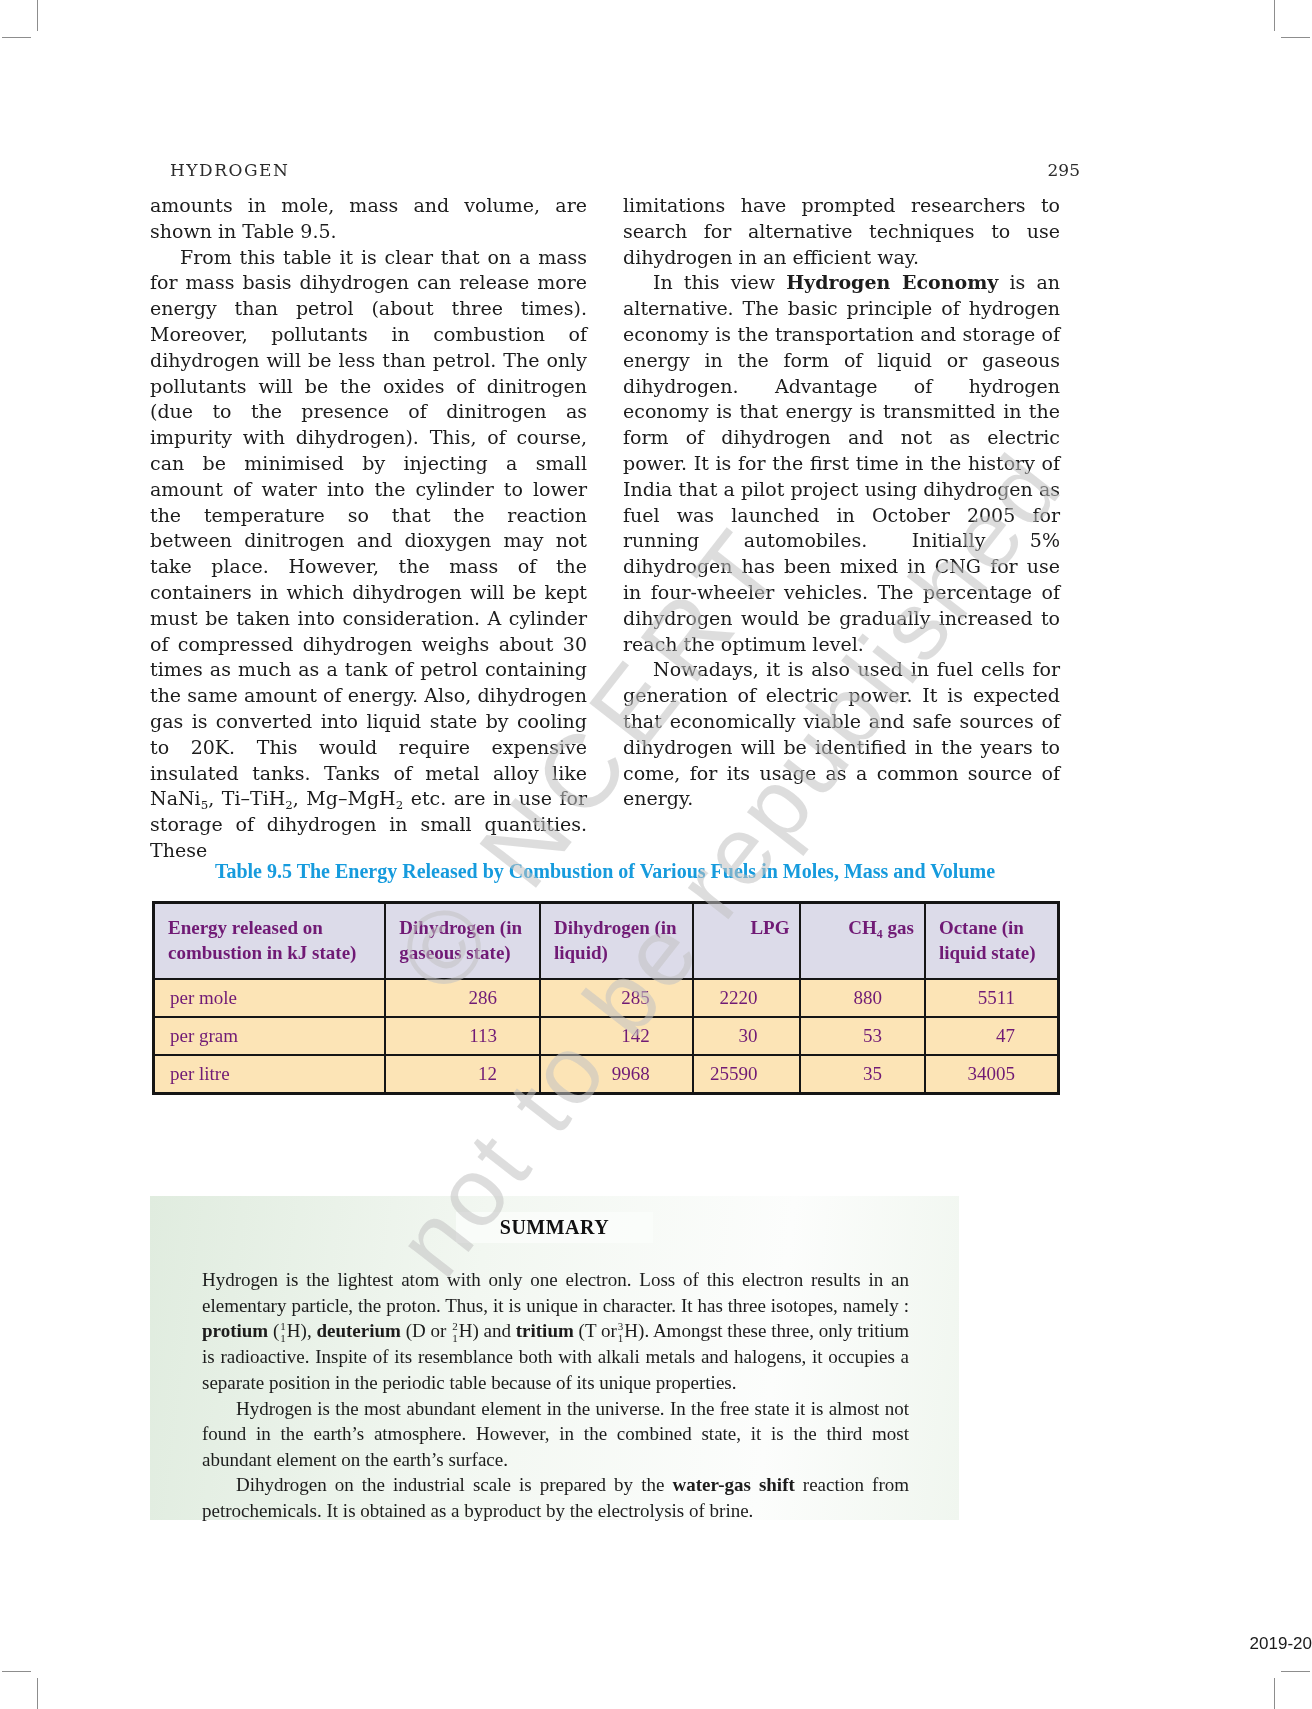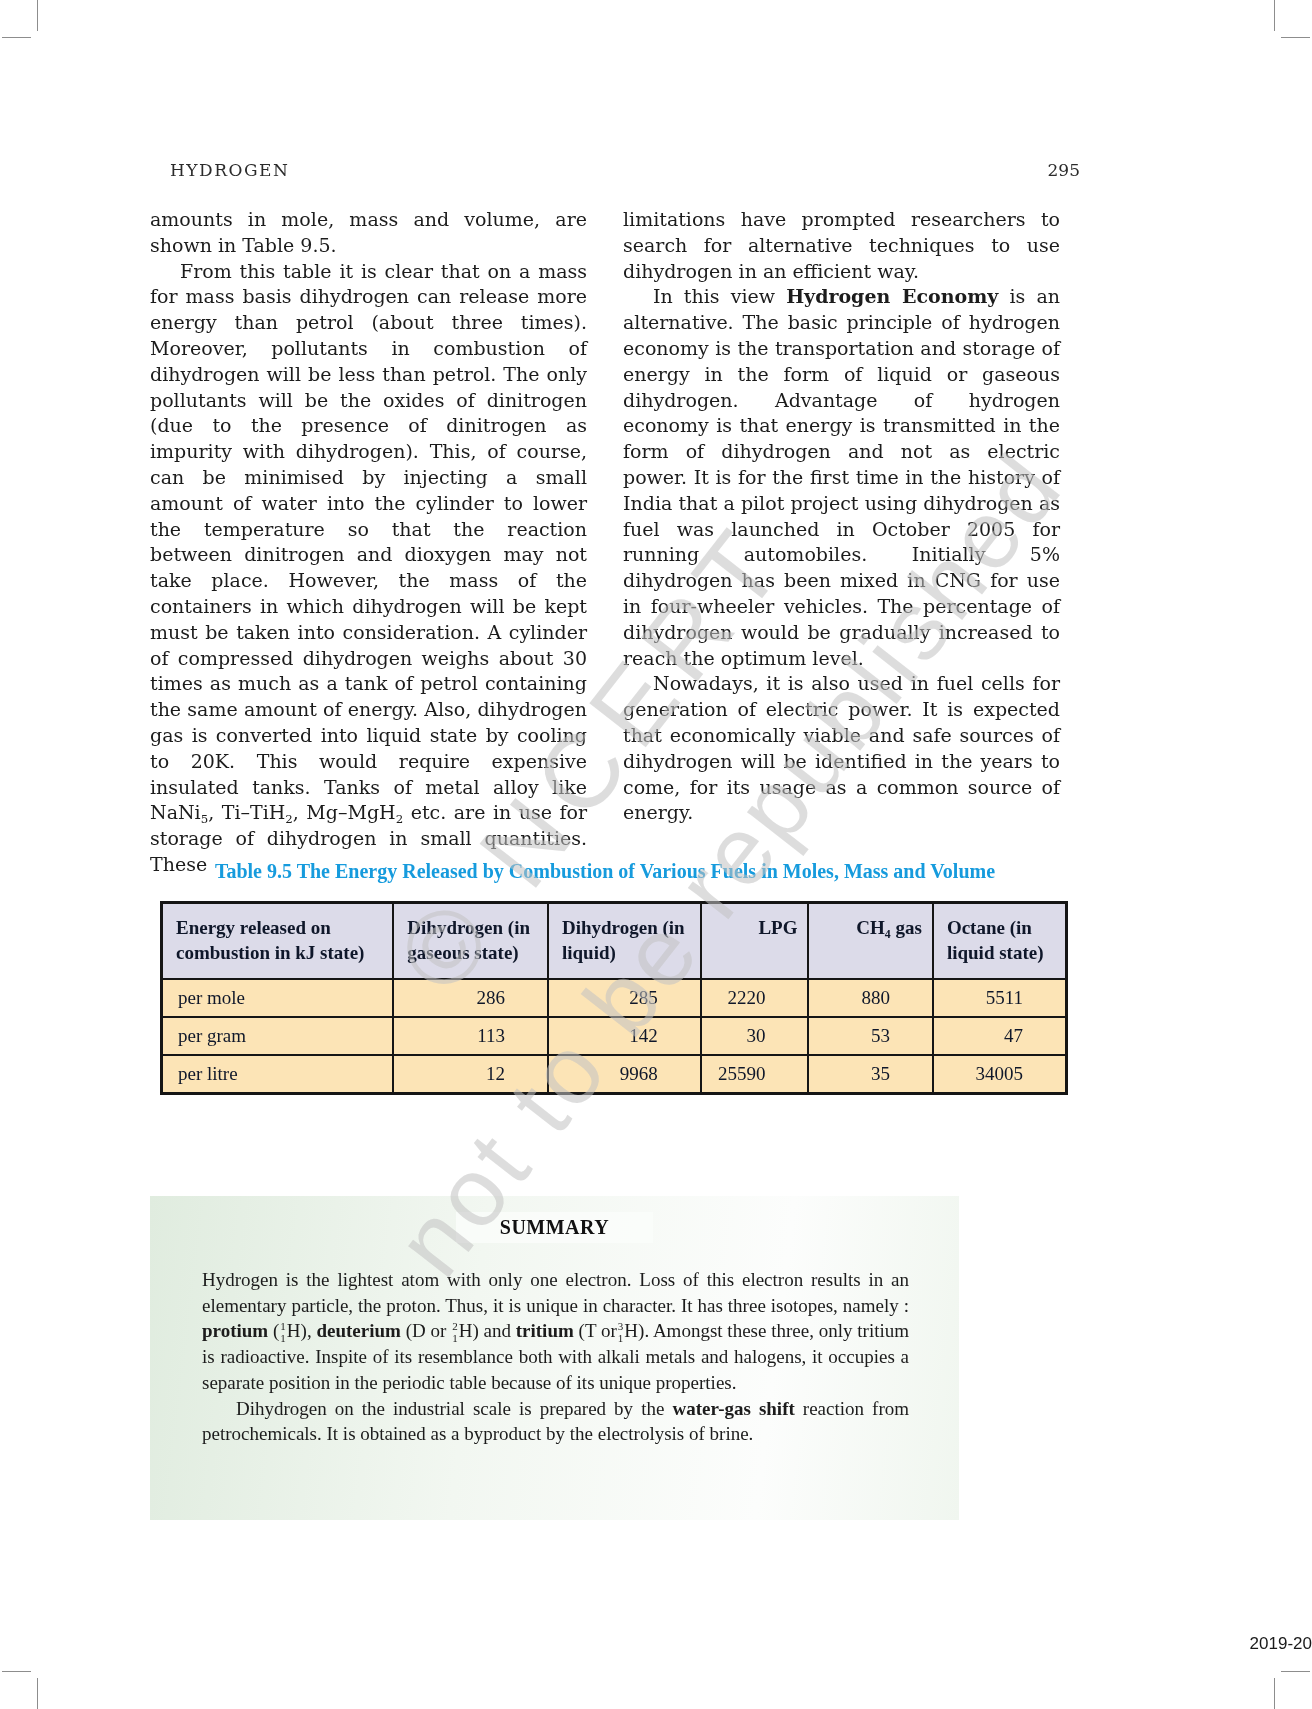--- a/index.html
+++ b/index.html
@@ -11,41 +11,41 @@
   .crop { position:absolute; background:#8d8d8d; }
   
   .running-head {
     position:absolute; left:150px; top:160px; width:910px;
     display:flex; justify-content:space-between; align-items:baseline;
     font-size:17px; color:#2b2b2b;margin-left:20px;
   }
   .running-head .title { letter-spacing:1.5px; }
   
   .columns {
-    position:absolute; left:150px; top:207px; width:910px;
+    position:absolute; left:150px; top:193px; width:910px;
     display:flex; gap:36px;
   }
   .col { width:437px; text-align:justify; font-size:19px; line-height:25.8px; }
   .para { margin:0; }
   .para.indent { text-indent:30px; }
   .b { font-weight:bold; }
   sub { font-size:0.62em; vertical-align:-0.35em; line-height:0; }
   .iso { display:inline-block; text-align:center; font-size:0.58em; line-height:1.05; vertical-align:-0.42em; margin:0 1px; }
   .iso span { display:block; }
   
   .table-title {
     position:absolute; left:150px; top:860px; width:910px; text-align:center;
     font-family:"Liberation Serif", serif; font-weight:bold; font-size:20px;
     color:#169bdd;
   }
   
   .fuel-table {
-    position:absolute; left:160px; top:901px; width:908px;
+    position:absolute; left:152px; top:901px; width:908px;
     border-collapse:collapse; font-family:"Liberation Serif", serif;
-    font-size:19px; color:#0f172a; border:3px solid #151515;
+    font-size:19px; color:#701a75; border:3px solid #151515;
   }
   .fuel-table th, .fuel-table td { border:2.4px solid #151515; }
   .fuel-table th {
     background:#dcdbe9; font-weight:bold; vertical-align:top;
     padding:11px 10px 13px 13px; line-height:1.32; text-align:left;
   }
   .fuel-table th.c { text-align:right; }
   .fuel-table td { background:#fce4b6; padding:6px 0; height:24px; }
   .fuel-table td.label { text-align:left; padding-left:15px; }
   .fuel-table td.num { text-align:right; padding-right:42px; }
@@ -159,20 +159,21 @@
         </tr>
       </tbody>
   </table>
 
   <div class="summary-panel">
     <div class="summary-heading">
       <span>SUMMARY</span>
     </div>
     <div class="summary-body">
         <p class="para"><span>Hydrogen is the lightest atom with only one electron. Loss of this electron results in an elementary particle, the proton. Thus, it is unique in character. It has three isotopes, namely : </span><span class="b">protium</span><span> (</span><span class="iso"><span>1</span><span>1</span></span><span>H), </span><span class="b">deuterium</span><span> (D or </span><span class="iso"><span>2</span><span>1</span></span><span>H)  and </span><span class="b">tritium</span><span> (T or</span><span class="iso"><span>3</span><span>1</span></span><span>H). Amongst these three, only tritium is radioactive. Inspite of its resemblance both with alkali metals and halogens, it occupies a separate position in the periodic table because of its unique properties.</span></p>
+        <p class="para indent"><span>Hydrogen is the most abundant element in the universe. In the free state it is almost not found in the earth’s atmosphere. However, in the combined state, it is the third most abundant element on the earth’s surface.</span></p>
         <p class="para indent"><span>Dihydrogen on the industrial scale is prepared by the </span><span class="b">water-gas shift</span><span> reaction from petrochemicals. It is obtained as a byproduct by the electrolysis of brine.</span></p>
       </div>
   </div>
 
   <div class="watermark">
     <div class="wm1">© NCERT</div>
     <div class="wm2">not to be republished</div>
   </div>
 
   <div class="footer">2019-20</div>

